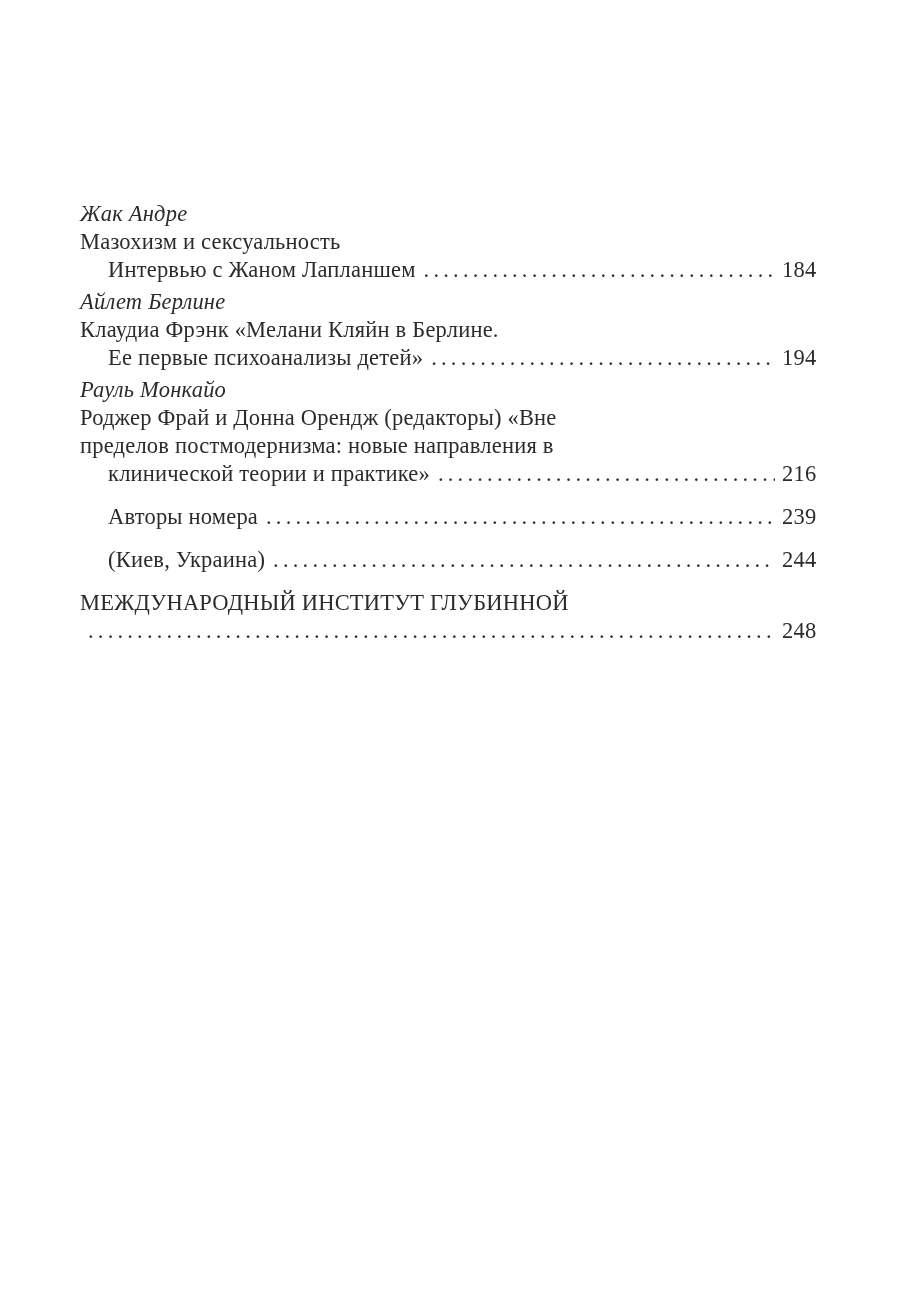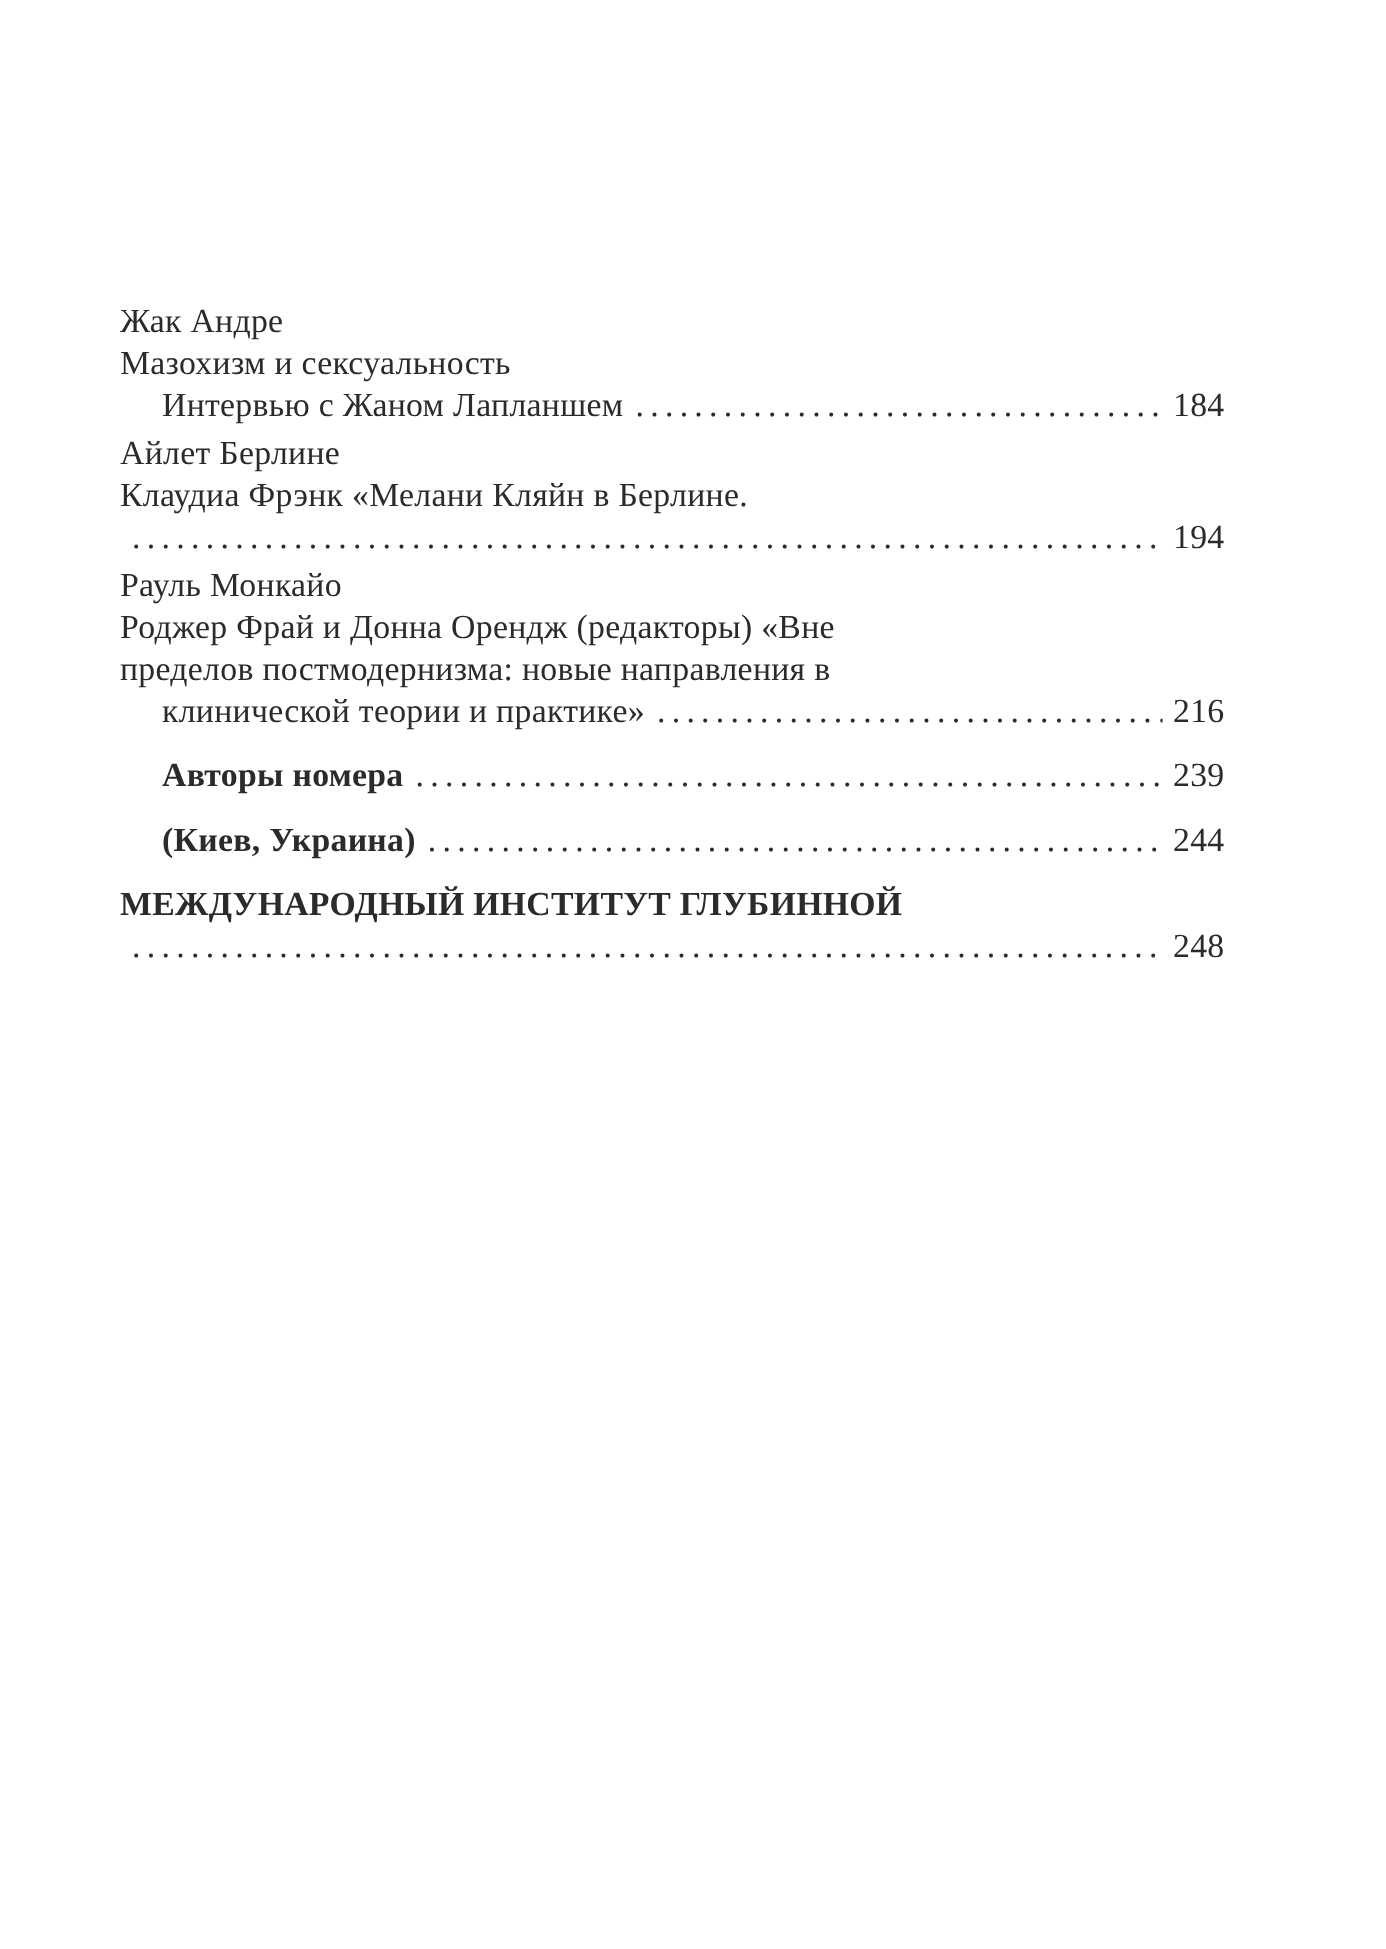--- a/index.html
+++ b/index.html
@@ -20,22 +20,22 @@
   .entry { margin-top: 4px; }
   .entry:first-child { margin-top: 0; }
   .entry.section { margin-top: 15px; }
   .author,
   .line,
   .leader-row {
     font-size: 22.5px;
     line-height: 28px;
     letter-spacing: 0.2px;
   }
-  .author { }
-  .bold .line, .bold .line-text { font-weight: bold; }
+  .author { font-style: italic; }
+  .bold .line, .bold .line-text { font-weight: normal; }
   .leader-row {
     display: flex;
     align-items: baseline;
   }
   .line-text { white-space: nowrap; flex: 0 0 auto; margin-left: 28px; }
   .dots {
     flex: 1 1 auto;
     overflow: hidden;
     white-space: nowrap;
     letter-spacing: 4.2px;
@@ -64,20 +64,21 @@
       <span class="line-text">Интервью с Жаном Лапланшем</span>
       <span class="dots">................................................................................................................................................................</span>
       <span class="pagenum">184</span>
     </div>
   </section>
 
   <section class="entry">
     <div class="author">Айлет Берлине</div>
     <div class="line">Клаудиа Фрэнк «Мелани Кляйн в Берлине.</div>
     <div class="leader-row">
+      <span class="line-text">Ее первые психоанализы детей»</span>
       <span class="dots">................................................................................................................................................................</span>
       <span class="pagenum">194</span>
     </div>
   </section>
 
   <section class="entry">
     <div class="author">Рауль Монкайо</div>
     <div class="line">Роджер Фрай и Донна Орендж (редакторы) «Вне</div>
     <div class="line">пределов постмодернизма: новые направления в</div>
     <div class="leader-row">

